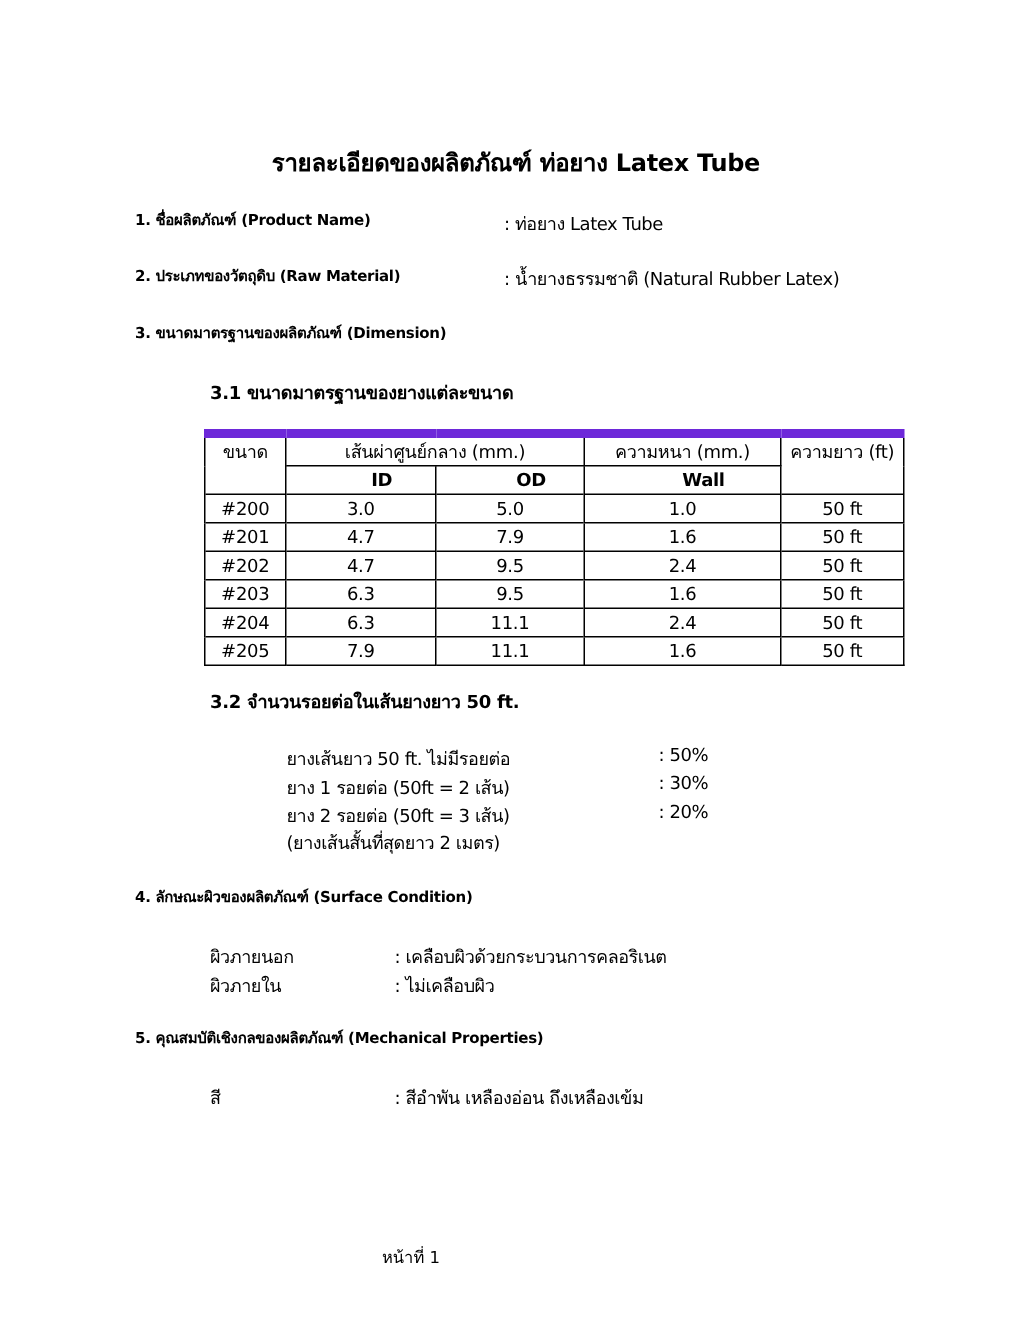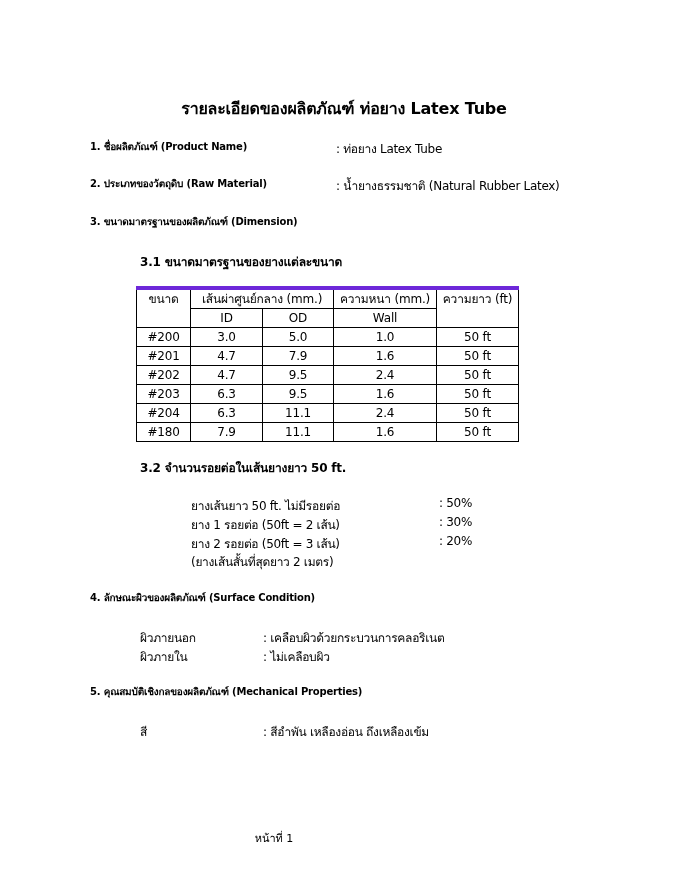--- a/index.html
+++ b/index.html
@@ -49,24 +49,24 @@
     }
     .dim-table td {
       border-left: 1px solid #000;
       border-right: 1px solid #000;
       padding: 0;
       height: 18px;
       line-height: 18px;
       text-align: center;
       white-space: nowrap;
     }
-    .dim-table tr.top td { border-top: 4px solid #6d28d9; margin-left: 36px; }
+    .dim-table tr.top td { border-top: 6px solid #6d28d9; margin-left: 36px; }
     .dim-table tr.rowline td { border-top: 1px solid #000; }
     .dim-table tr.lastline td { border-bottom: 1px solid #000; }
-    .dim-table td.hb { font-weight: normal; }
+    .dim-table td.hb { font-weight: bold; padding-left: 28px; }
     .dim-table td.hdr-main { border-bottom: 1px solid #000; }
     .c1 { width: 53px; }
     .c2 { width: 71px; }
     .c3 { width: 70px; }
     .c4 { width: 102px; }
     .c5 { width: 81px; }
     .footer {
       left: 0; width: 548px; top: 829px;
       text-align: center;
       font-size: 11px;
@@ -130,21 +130,21 @@
       <td>50 ft</td>
     </tr>
     <tr class="rowline">
       <td>#204</td>
       <td>6.3</td>
       <td>11.1</td>
       <td>2.4</td>
       <td>50 ft</td>
     </tr>
     <tr class="rowline lastline">
-      <td>#180</td>
+      <td>#205</td>
       <td>7.9</td>
       <td>11.1</td>
       <td>1.6</td>
       <td>50 ft</td>
     </tr>
   </tbody>
     </table>
 
   <div class="abs h2" style="left:140px; top:458px;">3.2 จำนวนรอยต่อในเส้นยางยาว 50 ft.</div>
 

